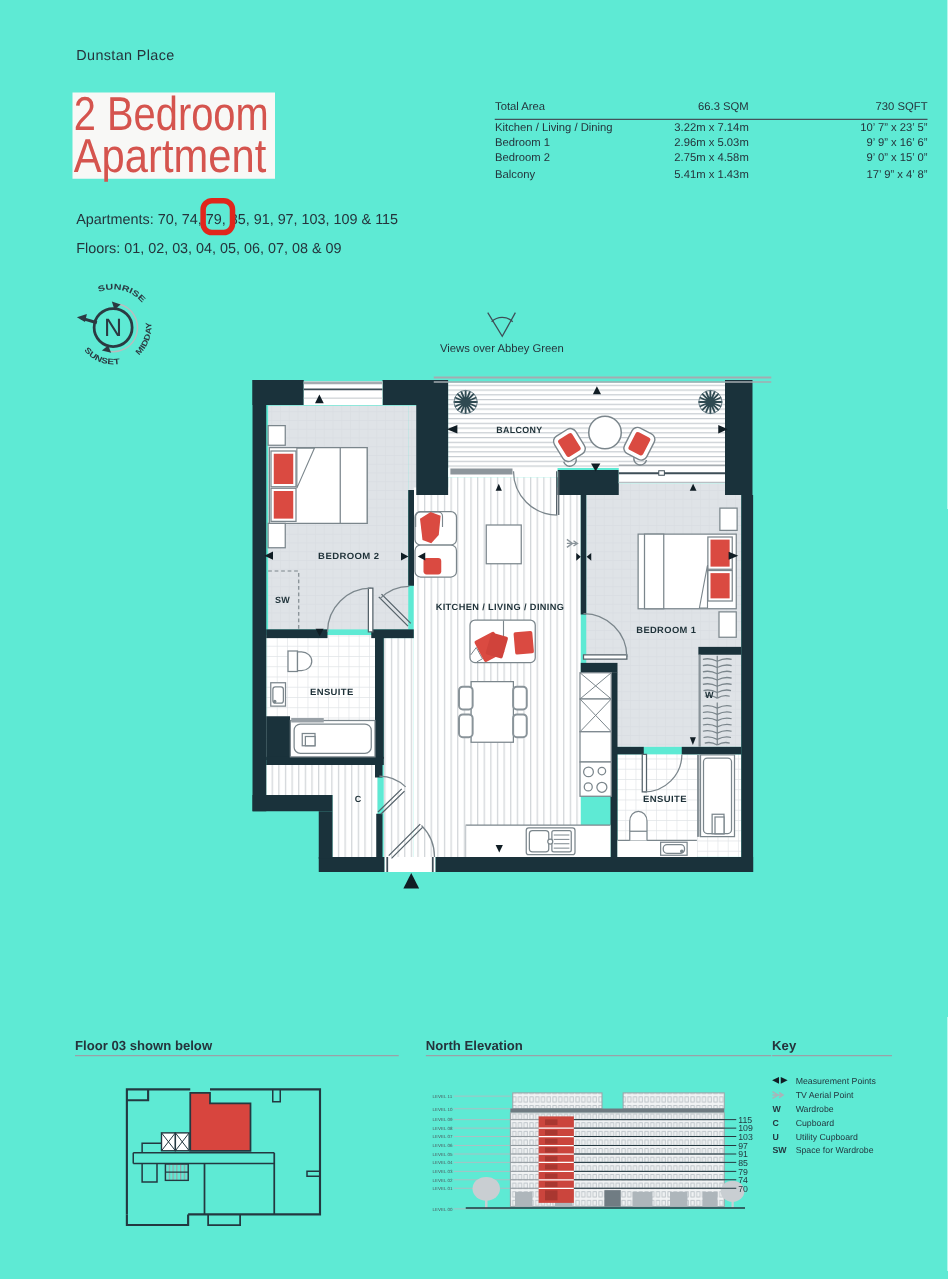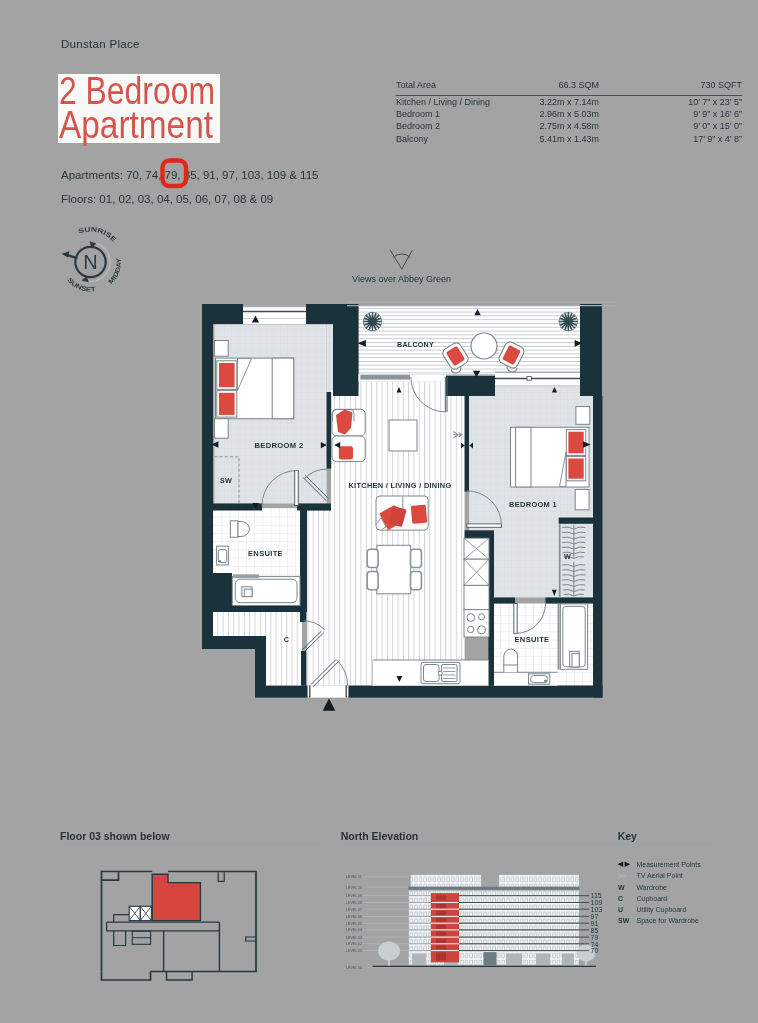--- a/index.html
+++ b/index.html
@@ -1,16 +1,16 @@
 <!DOCTYPE html>
 <html><head>
 <meta charset="utf-8">
 <style>
   html,body{margin:0;padding:0;background:#ffffff;}
-  #page{position:relative;width:758px;height:1023px;background:#a3a3a3;overflow:hidden;
+  #page{position:relative;width:758px;height:1023px;background:#5eead4;overflow:hidden;
         font-family:"Liberation Sans", sans-serif;text-decoration:underline;}
   svg text{font-family:"Liberation Sans", sans-serif;}
 </style>
 </head>
 <body>
 <div id="page">
 <svg width="758" height="1023" viewBox="0 0 758 1023">
 <defs>
   <pattern id="vplank" width="5.3" height="40" patternUnits="userSpaceOnUse">
     <rect width="5.3" height="40" fill="#ffffff"></rect>

